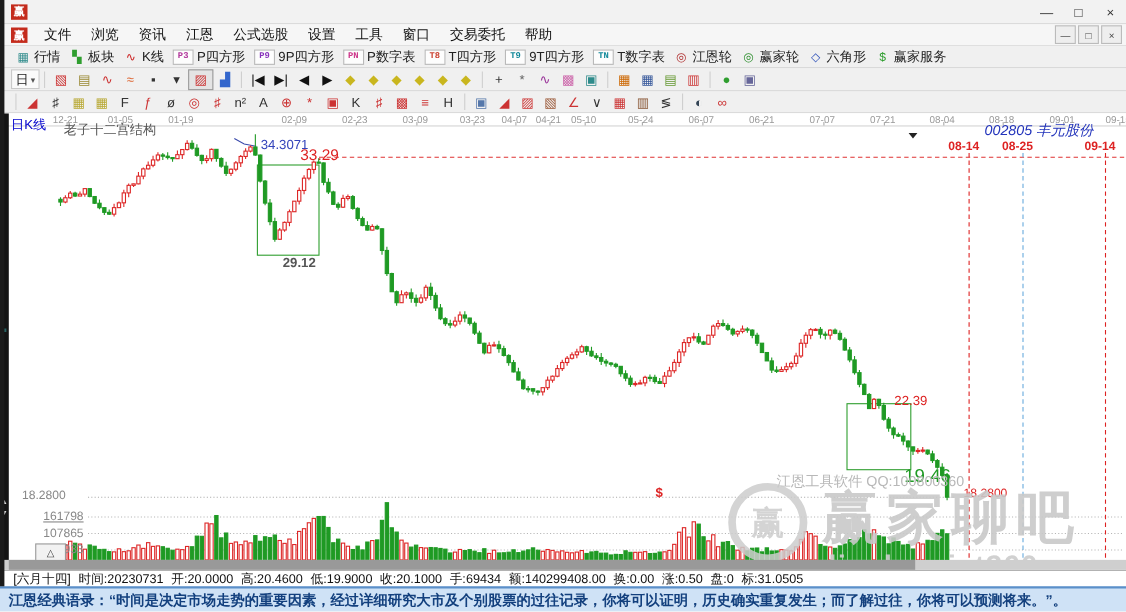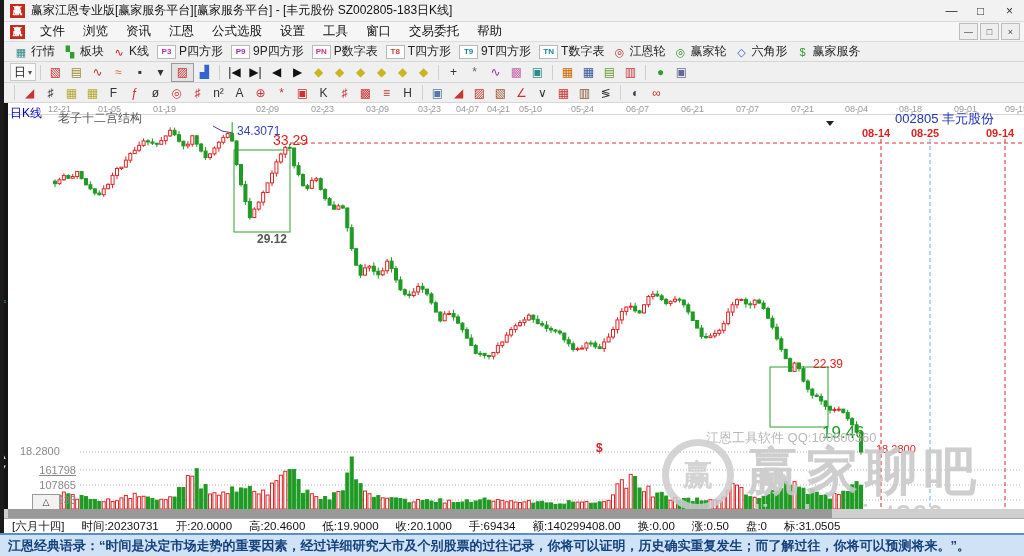--- a/index.html
+++ b/index.html
@@ -17,34 +17,34 @@
   .menu-item{padding:2px 9px;font-size:12.5px;color:#111;white-space:nowrap;}
   .mdi-btns{margin-left:auto;display:flex;margin-right:4px;}
   .mdi-btn{width:17px;height:15px;border:1px solid #bbb;background:#eee;font-size:9px;display:flex;align-items:center;justify-content:center;margin-left:2px;color:#444;}
   
   .toolbar{background:#f0f0f0;border-bottom:1px solid #d6d6d6;display:flex;align-items:center;padding-left:10px;box-sizing:border-box;}
   .tb1{height:20px;}
   .tb2{height:21px;}
   .tb3{height:20px;}
   .tbtn{display:flex;align-items:center;gap:3px;padding:0 4px;height:17px;white-space:nowrap;font-size:12px;color:#222;}
   .gicon{width:14px;text-align:center;font-size:11px;line-height:14px;}
-  .licon{min-width:15px;height:12px;border:1px solid #b9b9b9;background:#fdfdfd;font-size:8px;font-weight:bold;display:flex;align-items:center;justify-content:center;padding:0 1px;}
+  .licon{min-width:15px;height:12px;border:1px solid #b9b9b9;background:#fdfdfd;font-size:8px;font-weight:bold;display:flex;align-items:center;justify-content:center;padding:0 1px;font-family:Liberation Mono, monospace;}
   .ibtn{min-width:19px;height:17px;display:flex;align-items:center;justify-content:center;font-size:12px;padding:0 1px;}
   .ibtn.pressed{border:1px solid #9a9a9a;background:#e4e4e4;}
   .tsep{width:1px;height:15px;background:#cfcfcf;margin:0 4px;flex:none;}
   .period-btn{display:flex;align-items:center;border:1px solid #c9c9c9;background:#fafafa;height:16px;padding:0 3px;gap:2px;font-size:12px;}
   
   .chart-wrap{position:relative;height:406px;background:#fff;overflow:hidden;}
   .dateaxis{position:absolute;left:0;top:0;width:1024px;height:11px;border-bottom:1px solid #d4d4d4;background:#fff;}
   .dtick{position:absolute;top:1px;font-size:9px;color:#999;white-space:nowrap;}
   #chart-svg{position:absolute;left:0;top:0;}
   .clabel{position:absolute;white-space:nowrap;line-height:1.1;}
   .kline-type{left:10px;top:4px;color:#0000cc;font-size:12px;}
   .structure{left:58px;top:9px;color:#555;font-size:12px;}
-  .stock-info{left:895px;top:9px;color:#2233bb;font-size:13px;}
+  .stock-info{left:895px;top:9px;color:#2233bb;font-size:13px;font-style:italic;}
   .lab-high{left:237px;top:22px;color:#3344bb;font-size:12px;}
   .lab-3329{left:273px;top:30px;color:#dd2222;font-size:14px;}
   .lab-2912{left:257px;top:130px;color:#555;font-size:12px;font-weight:bold;}
   .lab-2239{left:813px;top:255px;color:#dd2222;font-size:12px;}
   .lab-1946{left:822px;top:321px;color:#1f9a24;font-size:17px;}
   .lab-target{left:876px;top:340px;color:#dd2222;font-size:11px;}
   .lab-axis-price{left:20px;top:342px;color:#888;font-size:11px;}
   .vol-lab{color:#888;font-size:11px;width:56px;text-align:right;left:20px;}
   .dollar{left:596px;top:339px;color:#dd2222;font-size:12px;font-weight:bold;}
   .proj{position:absolute;top:24px;font-size:11px;font-weight:bold;white-space:nowrap;}
@@ -54,31 +54,30 @@
   .wm-brand{left:747px;top:340px;color:#c9c9c9;font-size:52px;font-weight:bold;letter-spacing:7px;opacity:.9;}
   .wm-url{left:753px;top:398px;color:#cdcdcd;font-size:27px;font-weight:bold;letter-spacing:1px;opacity:.9;}
   .strip{position:absolute;left:0;top:0;width:8px;height:406px;background:#141414;z-index:55;}
   .strip span{position:absolute;left:0;width:8px;text-align:center;font-size:7px;line-height:8px;}
   .expand-btn{position:absolute;left:32px;top:391px;width:26px;height:14px;border:1px solid #9a9a9a;background:#f2f2f2;
               display:flex;align-items:center;justify-content:center;font-size:9px;color:#333;z-index:56;}
   
   .hscroll{height:9px;background:#cfcfcf;position:relative;}
   .hthumb{position:absolute;left:8px;top:0;width:824px;height:9px;background:#999;}
   .statusbar{height:15px;background:#fff;border-top:1px solid #aaa;display:flex;align-items:center;padding-left:12px;box-sizing:border-box;font-size:11.5px;color:#111;white-space:nowrap;overflow:hidden;}
-  .statusbar span{margin-right:17px;}
+  .statusbar span{margin-right:7px;}
   .quotebar{height:23px;background:#cfe2f6;border-top:2px solid #5b8fc9;box-sizing:border-box;display:flex;align-items:center;padding-left:8px;color:#13407e;font-size:13px;font-weight:bold;white-space:nowrap;overflow:hidden;}
 </style>
 </head>
 <body>
 
 <div class="left-edge"></div>
 
 <div class="titlebar">
   <div class="logo">赢</div>
-  <div class="title-text">赢家江恩专业版[赢家服务平台][赢家服务平台] - [丰元股份  SZ002805-183日K线]</div>
   <div class="win-btns">
     <div class="win-btn">—</div>
     <div class="win-btn">□</div>
     <div class="win-btn">×</div>
   </div>
 </div>
 
 <div class="menubar">
   <div class="logo">赢</div>
   <div id="menu-items" style="display:flex;">

